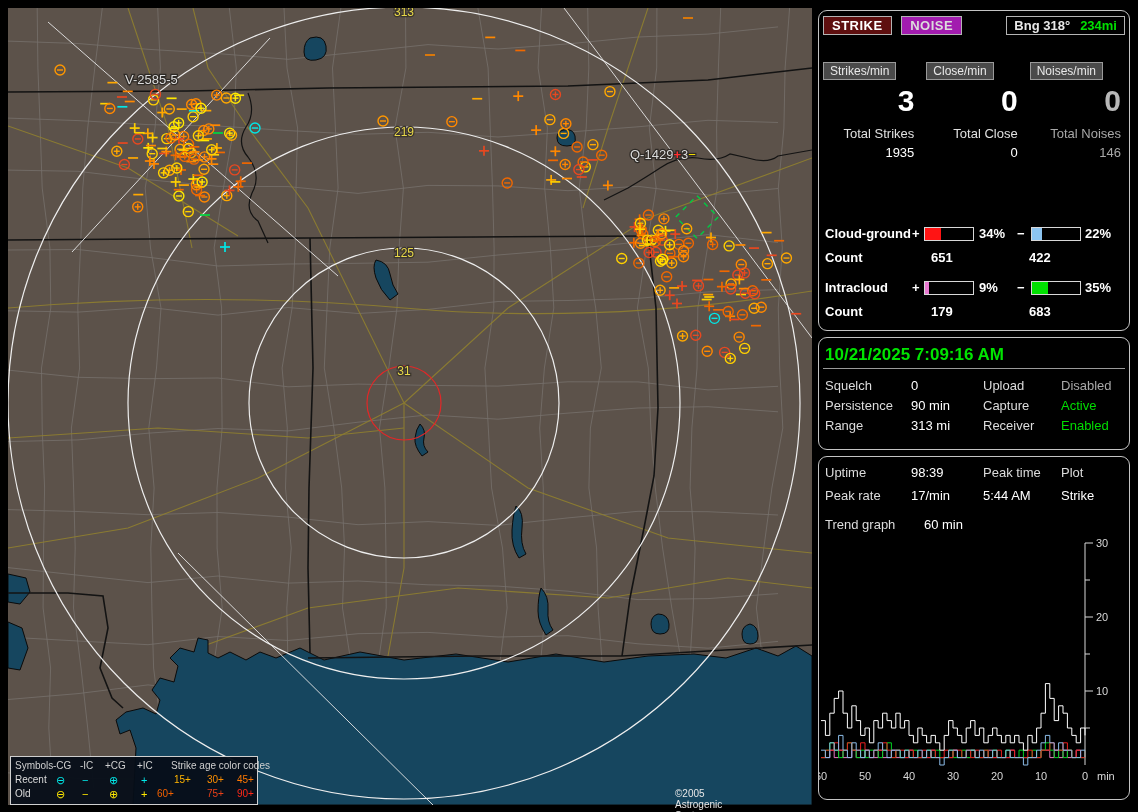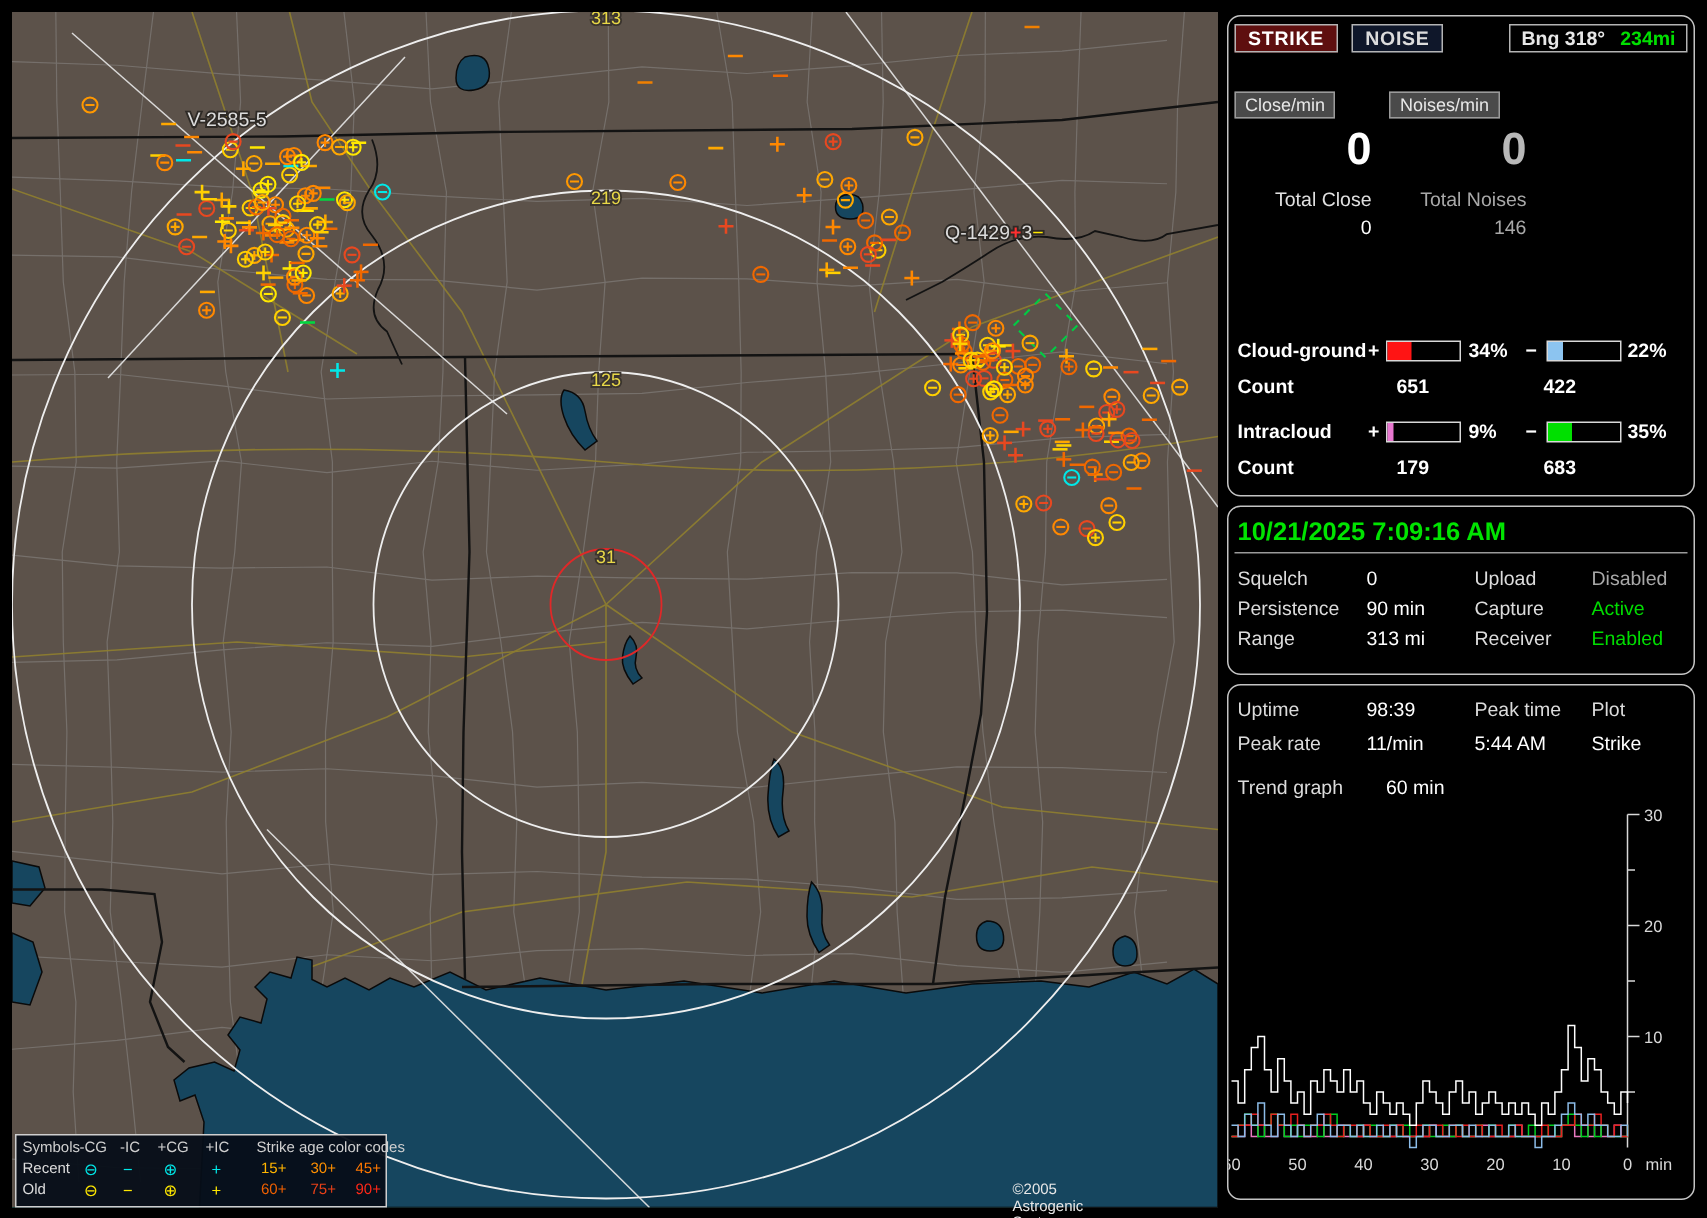--- a/index.html
+++ b/index.html
@@ -18,21 +18,21 @@
   
   .panel{position:absolute;left:818px;top:0;width:314px;height:812px;background:#000;}
   .section{position:absolute;left:0;width:312px;border:1px solid #c4c4c4;border-radius:9px;
            background:#000;box-sizing:border-box;}
   .sec-a{top:10px;height:321px;}
   .sec-b{top:337px;height:113px;}
   .sec-c{top:456px;height:344px;}
   .btn{display:inline-block;border:1px solid #b4b4b4;font-weight:bold;font-size:13px;
        padding:1px 8px;letter-spacing:.5px;}
   .btn-strike{background:#5e0f0f;color:#fff;}
-  .btn-noise{background:#0f172a;color:#dcdcdc;margin-left:5px;}
+  .btn-noise{background:#a21caf;color:#dcdcdc;margin-left:5px;}
   .bng-box{position:absolute;right:4px;top:5px;border:1px solid #b4b4b4;background:#000;
            font-weight:bold;font-size:13px;padding:1px 7px;}
   .bng-dist{color:#00e000;margin-left:10px;}
   .rates{position:absolute;left:0;top:50px;width:100%;display:grid;grid-template-columns:1fr 1fr 1fr;}
   .rate-col{padding:0 8px 0 4px;}
   .chip{display:inline-block;background:#4a4a4a;border:1px solid #9a9a9a;color:#e8e8e8;
         font-size:12px;padding:1px 6px;}
   .big-num{text-align:right;font-size:30px;font-weight:bold;line-height:34px;margin-top:4px;}
   .tot-lab{text-align:right;font-size:13px;color:#e0e0e0;margin-top:8px;}
   .tot-val{text-align:right;font-size:13px;color:#fff;margin-top:4px;}
@@ -609,40 +609,46 @@
     <span class="lg-sym" style="left: 130px; top: 18px; color: rgb(0, 232, 232);">+</span>
     <span style="left: 163px; top: 17px; color: rgb(255, 180, 0);">15+</span>
     <span style="left: 196px; top: 17px; color: rgb(255, 144, 0);">30+</span>
     <span style="left: 226px; top: 17px; color: rgb(255, 120, 0);">45+</span>
 
     <span style="left:4px;top:31px;color:#dcdcdc">Old</span>
     <span class="lg-sym" style="left: 45px; top: 32px; color: rgb(255, 232, 0);">⊖</span>
     <span class="lg-sym" style="left: 71px; top: 32px; color: rgb(255, 232, 0);">−</span>
     <span class="lg-sym" style="left: 98px; top: 32px; color: rgb(255, 232, 0);">⊕</span>
     <span class="lg-sym" style="left: 130px; top: 32px; color: rgb(255, 232, 0);">+</span>
-    <span style="left: 163px; top: 31px; color: rgb(240, 96, 0);">60+</span>
+    <span style="left: 146px; top: 31px; color: rgb(240, 96, 0);">60+</span>
     <span style="left: 196px; top: 31px; color: rgb(232, 64, 24);">75+</span>
     <span style="left: 226px; top: 31px; color: rgb(255, 40, 24);">90+</span>
   </div>
 
   <div class="copyright">©2005 Astrogenic Systems</div>
 </div>
 
 <div class="panel">
 
   <div class="section sec-a">
     <div style="position:absolute;left:4px;top:5px">
       <span class="btn btn-strike">STRIKE</span>
       <span class="btn btn-noise">NOISE</span>
     </div>
     <div class="bng-box">
       <span>Bng 318°</span><span class="bng-dist">234mi</span>
     </div>
 
     <div class="rates">
+      <div class="rate-col">
+        <span class="chip">Strikes/min</span>
+        <div class="big-num" style="color: rgb(255, 255, 255);">3</div>
+        <div class="tot-lab">Total Strikes</div>
+        <div class="tot-val">1935</div>
+      </div>
       <div class="rate-col">
         <span class="chip">Close/min</span>
         <div class="big-num" style="color: rgb(255, 255, 255);">0</div>
         <div class="tot-lab">Total Close</div>
         <div class="tot-val">0</div>
       </div>
       <div class="rate-col">
         <span class="chip">Noises/min</span>
         <div class="big-num" style="color: rgb(184, 184, 184);">0</div>
         <div class="tot-lab dim">Total Noises</div>
@@ -715,21 +721,21 @@
 
   <div class="section sec-c">
     <div class="kv-row" style="top:8px">
       <span class="c1">Uptime</span>
       <span class="c2">98:39</span>
       <span class="c3">Peak time</span>
       <span class="c4" style="color:#dcdcdc">Plot</span>
     </div>
     <div class="kv-row" style="top:31px">
       <span class="c1">Peak rate</span>
-      <span class="c2">11/min</span>
+      <span class="c2">17/min</span>
       <span class="c3" style="color:#fff">5:44 AM</span>
       <span class="c4">Strike</span>
     </div>
     <div class="trend-row">
       <span>Trend graph</span>
       <em>60 min</em>
     </div>
     <svg id="trend-svg" class="chart" width="312" height="258" viewBox="0 0 312 258">
         <line x1="266" y1="6" x2="266" y2="228" stroke="#d8d8d8" stroke-width="1"></line>
         <line x1="266" y1="154" x2="274" y2="154" stroke="#d8d8d8" stroke-width="1"></line>

